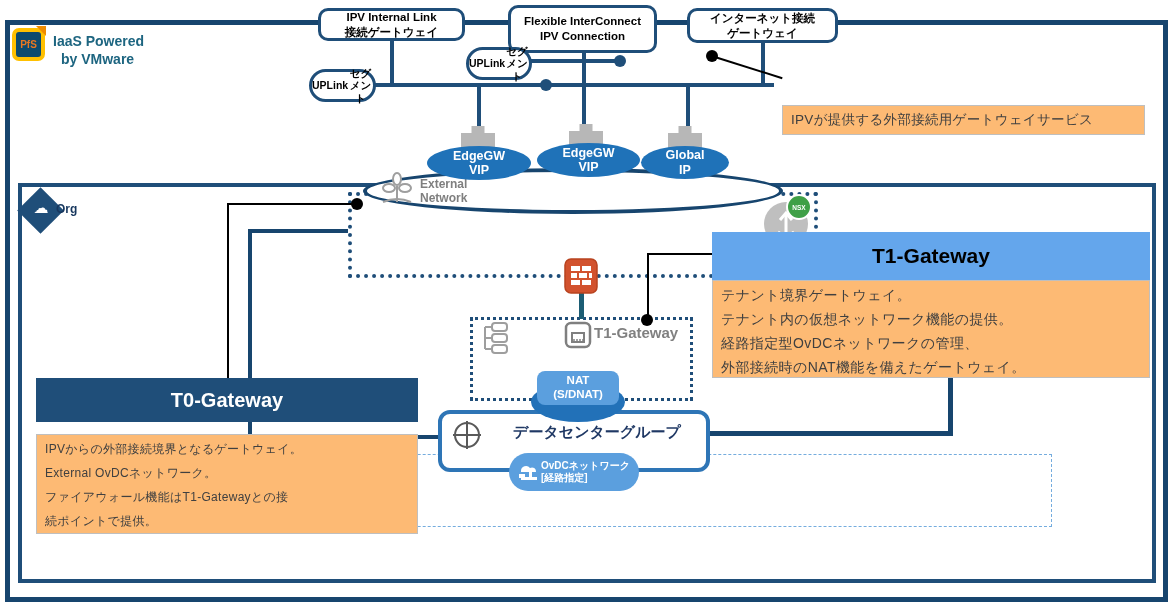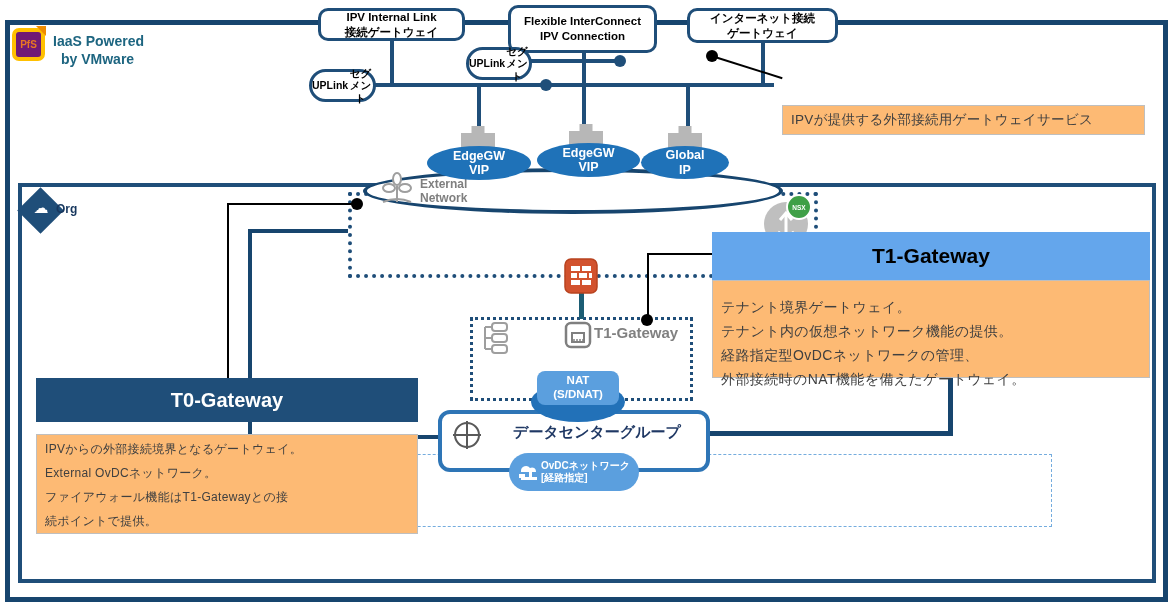--- a/index.html
+++ b/index.html
@@ -41,21 +41,21 @@
   .dotted-box2 { left:470px; top:317px; width:223px; height:84px; border:3px dotted #1F4E79; z-index:3; }
   .dashed-rect { left:92px; top:454px; width:960px; height:73px; border:1px dashed #74ACDE; z-index:3; }
 
   
   .callout { z-index:10; }
   .co-head { display:flex; align-items:center; justify-content:center; }
   .co-body { background:#fdba74; border:1px solid #BFBFBF; color:#404040; }
   .co-ext-head { left:782px; top:57px; width:363px; height:48px; background:#1F4E79; color:#fff; font-size:21px; font-weight:bold; }
   .co-ext-body { left:782px; top:105px; width:363px; height:30px; font-size:13.5px; display:flex; align-items:center; padding-left:8px; letter-spacing:0.3px; }
   .co-t1-head  { left:712px; top:232px; width:438px; height:48px; background:#64A6EC; color:#000; font-size:21px; font-weight:600; }
-  .co-t1-body  { left:712px; top:280px; width:438px; height:98px; font-size:14px; line-height:24px; padding:14px 0 0 8px; letter-spacing:0.4px; }
+  .co-t1-body  { left:712px; top:280px; width:438px; height:98px; font-size:14px; line-height:24px; padding:2px 0 0 8px; letter-spacing:0.4px; }
   .co-t0-head  { left:36px; top:378px; width:382px; height:44px; background:#1F4E79; color:#fff; font-size:20px; font-weight:bold; }
   .co-t0-body  { left:36px; top:434px; width:382px; height:100px; font-size:12px; line-height:24px; padding:2px 0 0 8px; letter-spacing:0.3px; }
 
   
   .teal-line { left:579px; top:292px; width:5px; height:27px; background:#1C5D74; z-index:4; }
   .nat-shadow { left:531px; top:382px; width:94px; height:40px; background:#2271B8; border-radius:50%; z-index:6; }
   .nat-box { left:537px; top:371px; width:82px; height:34px; background:#5B9FDE; border-radius:8px; z-index:6;
              display:flex; flex-direction:column; align-items:center; justify-content:center;
              color:#fff; font-weight:bold; font-size:11.5px; line-height:1.2; }
   .dc-box { left:438px; top:410px; width:272px; height:62px; background:#fff; border:4px solid #2E75B6; border-radius:12px; z-index:5; }
@@ -65,21 +65,21 @@
   .ovdc-text { text-align:left; flex:1; padding-right:6px; }
 
   .t1-node-label { left:594px; top:324px; font-size:15px; font-weight:bold; color:#808080; z-index:4; }
 
   
   .org-diamond { left:24px; top:194px; width:33px; height:33px; background:#1F4E79; transform:rotate(45deg); z-index:2; }
   .org-cloud { left:28px; top:199px; width:26px; color:#fff; font-size:15px; text-align:center; z-index:3; }
   .org-label { left:56px; top:202px; font-size:12px; font-weight:bold; color:#17375E; z-index:3; }
 
   
-  .pfs { left:12px; top:28px; width:33px; height:33px; border:4px solid #FFC000; border-radius:7px; background:#701a75; z-index:2;
+  .pfs { left:12px; top:28px; width:33px; height:33px; border:4px solid #FFC000; border-radius:7px; background:#0c4a6e; z-index:2;
          display:flex; align-items:center; justify-content:center; font-size:10px; font-weight:bold; color:#E87722; }
   .pfs-fold { left:36px; top:26px; width:0; height:0; border-left:10px solid transparent; border-top:10px solid #F08C00; z-index:3; }
   .brand { left:53px; top:33px; font-size:14px; font-weight:bold; color:#1D6580; line-height:1.25; z-index:2; }
   .brand .l2 { padding-left:8px; }
 
   
   .nsx-circle { left:764px; top:202px; width:44px; height:44px; background:#BFBFBF; border-radius:50%; z-index:3; }
   .nsx-badge { left:786px; top:194px; width:26px; height:26px; background:#3FA047; border:2px solid #fff; border-radius:50%;
                display:flex; align-items:center; justify-content:center; color:#fff; font-size:6.5px; font-weight:bold; z-index:3; }
   svg { display:block; }

